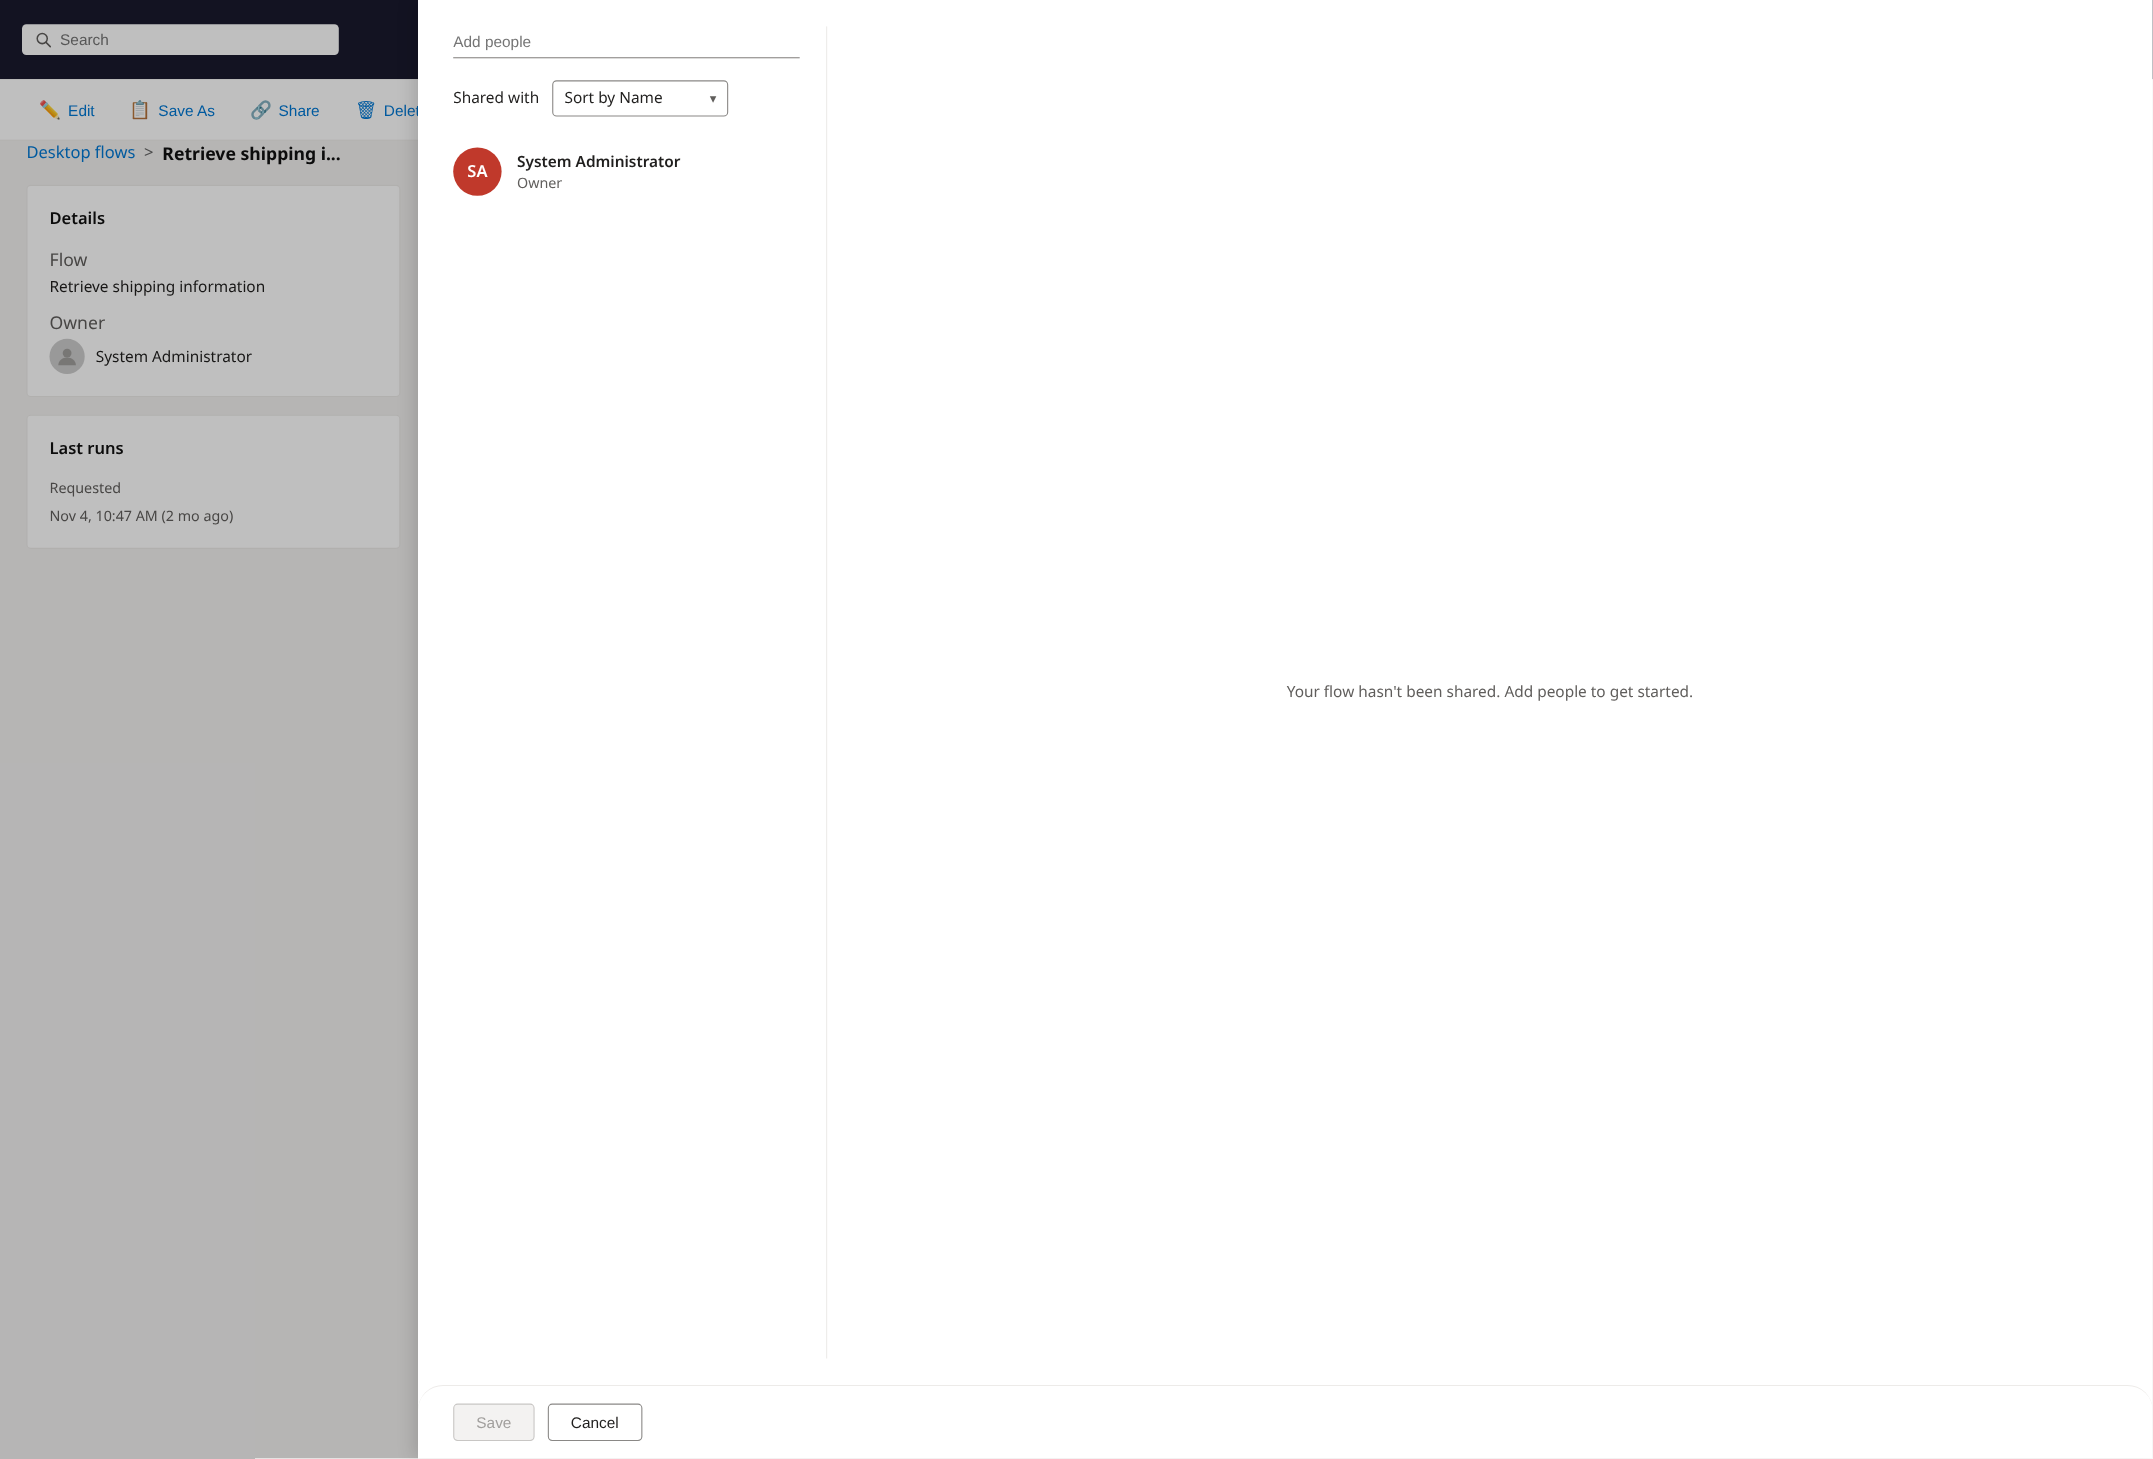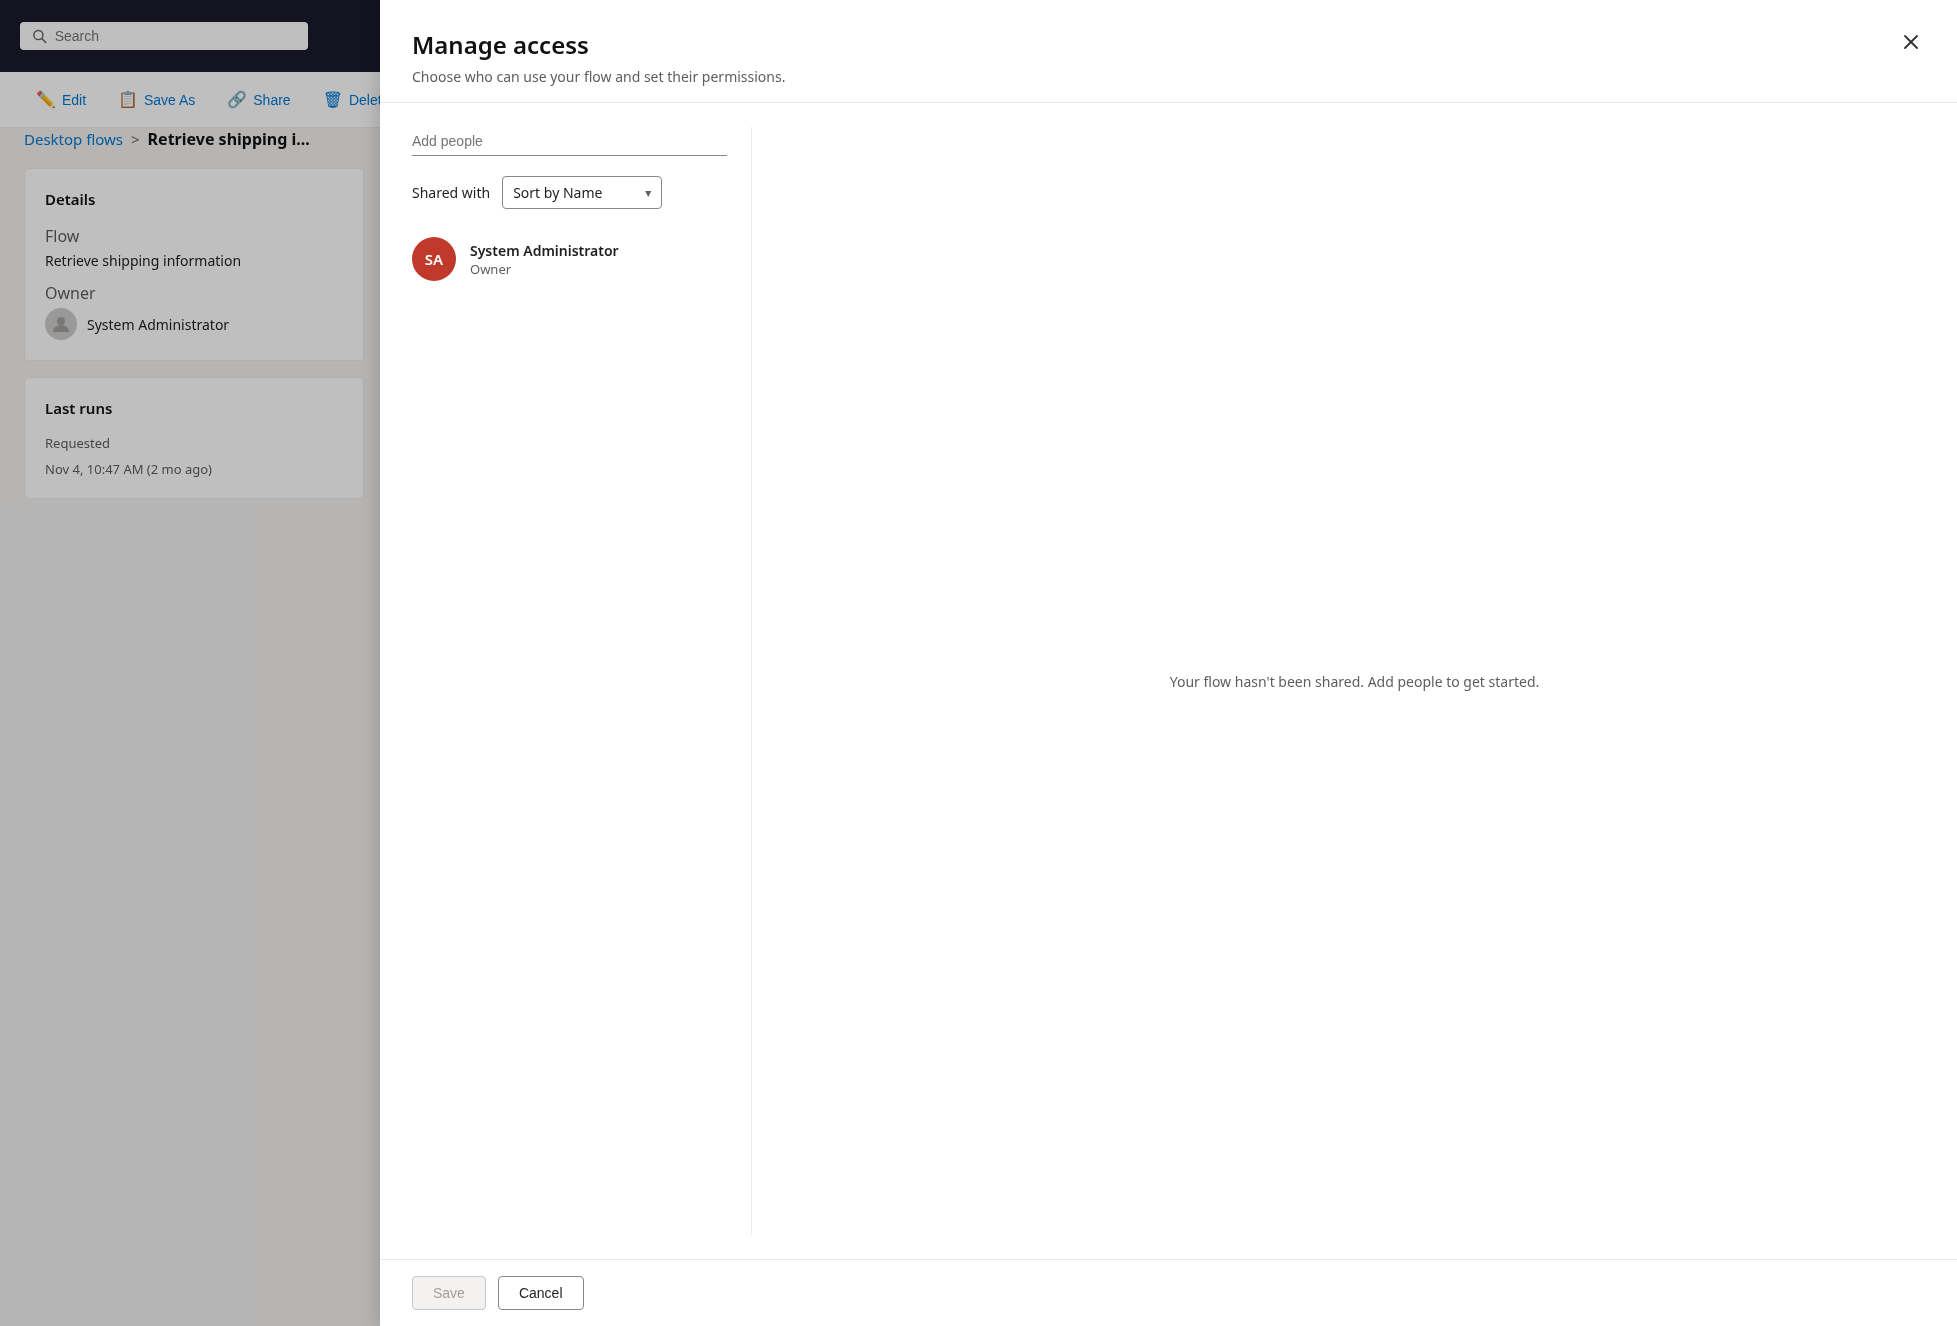--- a/index.html
+++ b/index.html
@@ -344,20 +344,21 @@
       color: #605e5c;
     }
 
     
     .modal-footer {
       padding: 16px 32px;
       border-top: 1px solid #edebe9;
       display: flex;
       align-items: center;
       gap: 12px;
+      border-radius: 23px;
     }
 
     .btn-save {
       padding: 8px 20px;
       background: #f3f2f1;
       color: #a19f9d;
       border: 1px solid #c8c6c4;
       border-radius: 4px;
       font-size: 14px;
       cursor: default;
@@ -435,32 +436,20 @@
     <div class="card-title">Last runs</div>
     <div class="last-runs-label">Requested</div>
     <div class="last-run-time">Nov 4, 10:47 AM (2 mo ago)</div>
   </div>
 </div>
 
 <div class="modal-overlay" style="right: calc(100% - 380px); left: 0;"></div>
 
 <div class="modal">
 
-  <div class="modal-header">
-    <div>
-      <div class="modal-title">Manage access</div>
-      <div class="modal-subtitle">Choose who can use your flow and set their permissions.</div>
-    </div>
-    <button class="modal-close">
-      <svg width="20" height="20" viewBox="0 0 20 20" fill="none">
-        <line x1="4" y1="4" x2="16" y2="16" stroke="#333" stroke-width="1.8" stroke-linecap="round"></line>
-        <line x1="16" y1="4" x2="4" y2="16" stroke="#333" stroke-width="1.8" stroke-linecap="round"></line>
-      </svg>
-    </button>
-  </div>
 
   <div class="modal-body">
 
     <div class="modal-left">
       <input type="text" class="add-people-input" placeholder="Add people" style="">
 
       <div class="shared-with-row">
         <span class="shared-with-label">Shared with</span>
         <div class="sort-dropdown">
           <span>Sort by Name</span>

